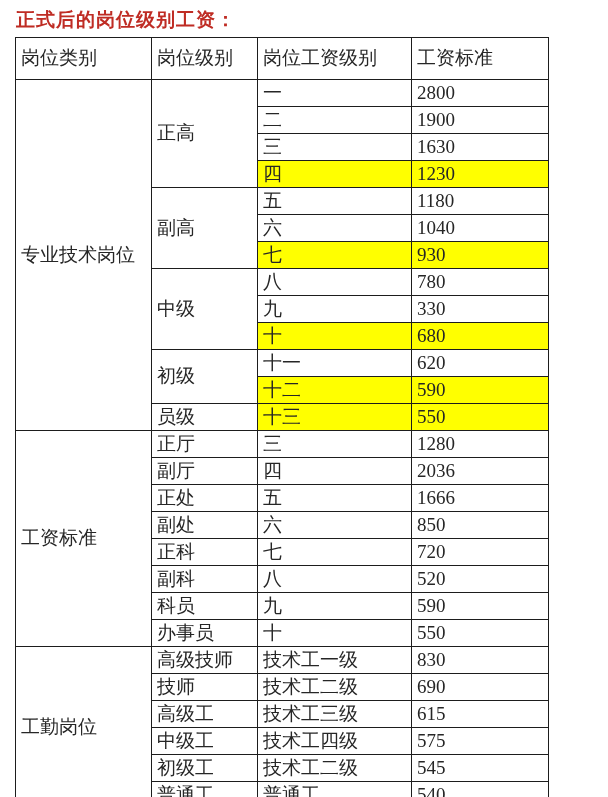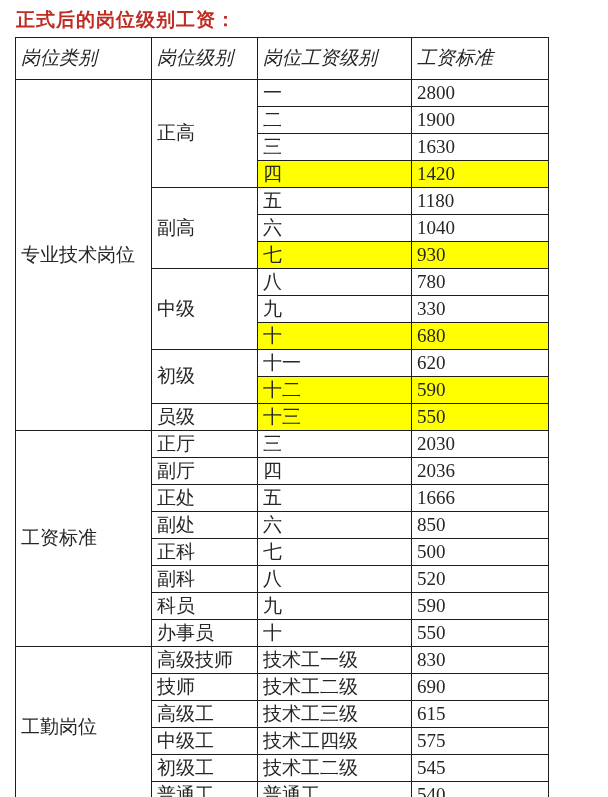--- a/index.html
+++ b/index.html
@@ -37,21 +37,20 @@
     font-size: 19px;
     color: #262626;
     text-align: left;
     vertical-align: middle;
     padding: 0 2px 0 5px;
     overflow: hidden;
     white-space: nowrap;
   }
   table.salary thead th {
     height: 41px;
-    font-style: italic;
   }
   table.salary tbody td {
     height: 25.4px;
   }
   .col-category { width: 136px; }
   .col-level    { width: 106px; }
   .col-grade    { width: 154px; }
   .col-salary   { width: 137px; }
   td.hl { background: #ffff00; }
 </style>
@@ -86,21 +85,21 @@
         <tr>
           <td>二</td>
           <td>1900</td>
         </tr>
         <tr>
           <td>三</td>
           <td>1630</td>
         </tr>
         <tr>
           <td class="hl">四</td>
-          <td class="hl">1420</td>
+          <td class="hl">1230</td>
         </tr>
         <tr>
           <td rowspan="3">副高</td>
           <td>五</td>
           <td>1180</td>
         </tr>
         <tr>
           <td>六</td>
           <td>1040</td>
         </tr>
@@ -132,41 +131,41 @@
         </tr>
         <tr>
           <td>员级</td>
           <td class="hl">十三</td>
           <td class="hl">550</td>
         </tr>
         <tr>
           <td rowspan="8">工资标准</td>
           <td>正厅</td>
           <td>三</td>
-          <td>2030</td>
+          <td>1280</td>
         </tr>
         <tr>
           <td>副厅</td>
           <td>四</td>
           <td>2036</td>
         </tr>
         <tr>
           <td>正处</td>
           <td>五</td>
           <td>1666</td>
         </tr>
         <tr>
           <td>副处</td>
           <td>六</td>
           <td>850</td>
         </tr>
         <tr>
           <td>正科</td>
           <td>七</td>
-          <td>500</td>
+          <td>720</td>
         </tr>
         <tr>
           <td>副科</td>
           <td>八</td>
           <td>520</td>
         </tr>
         <tr>
           <td>科员</td>
           <td>九</td>
           <td>590</td>

